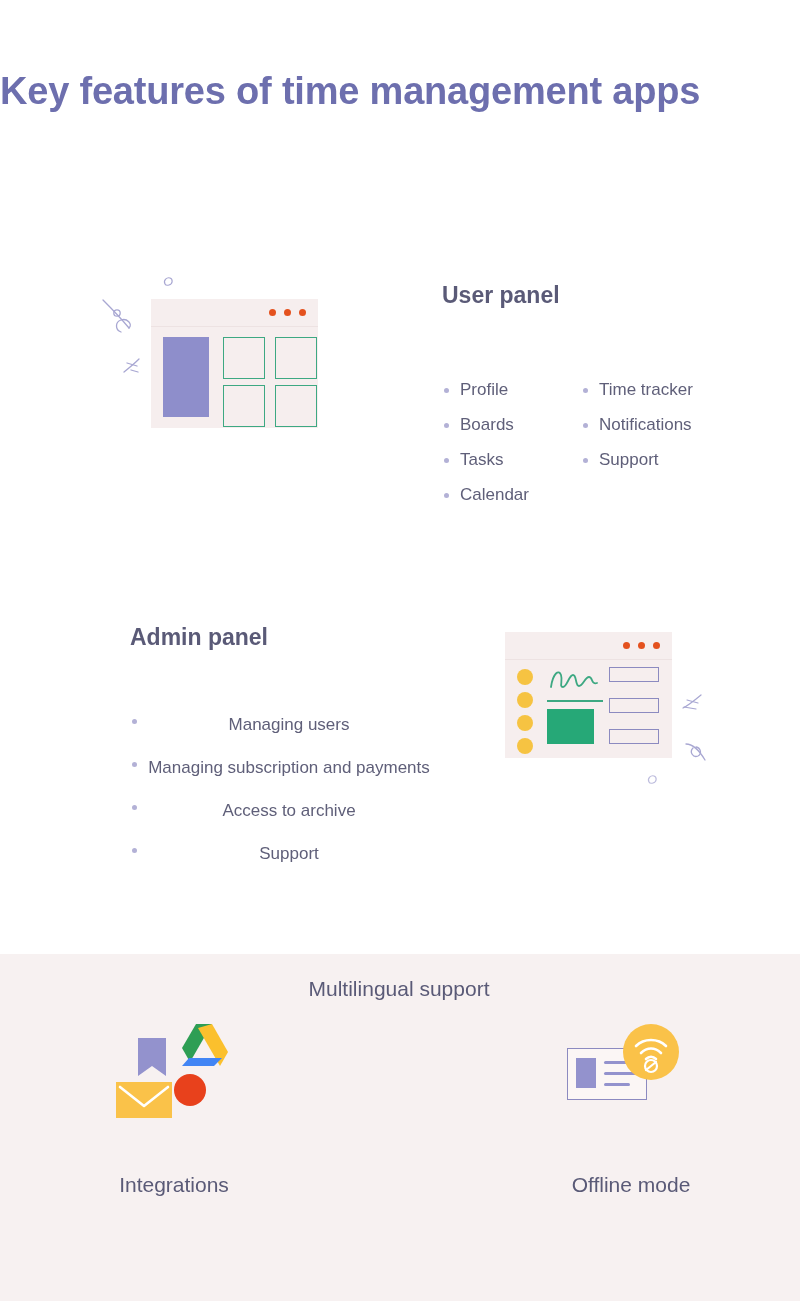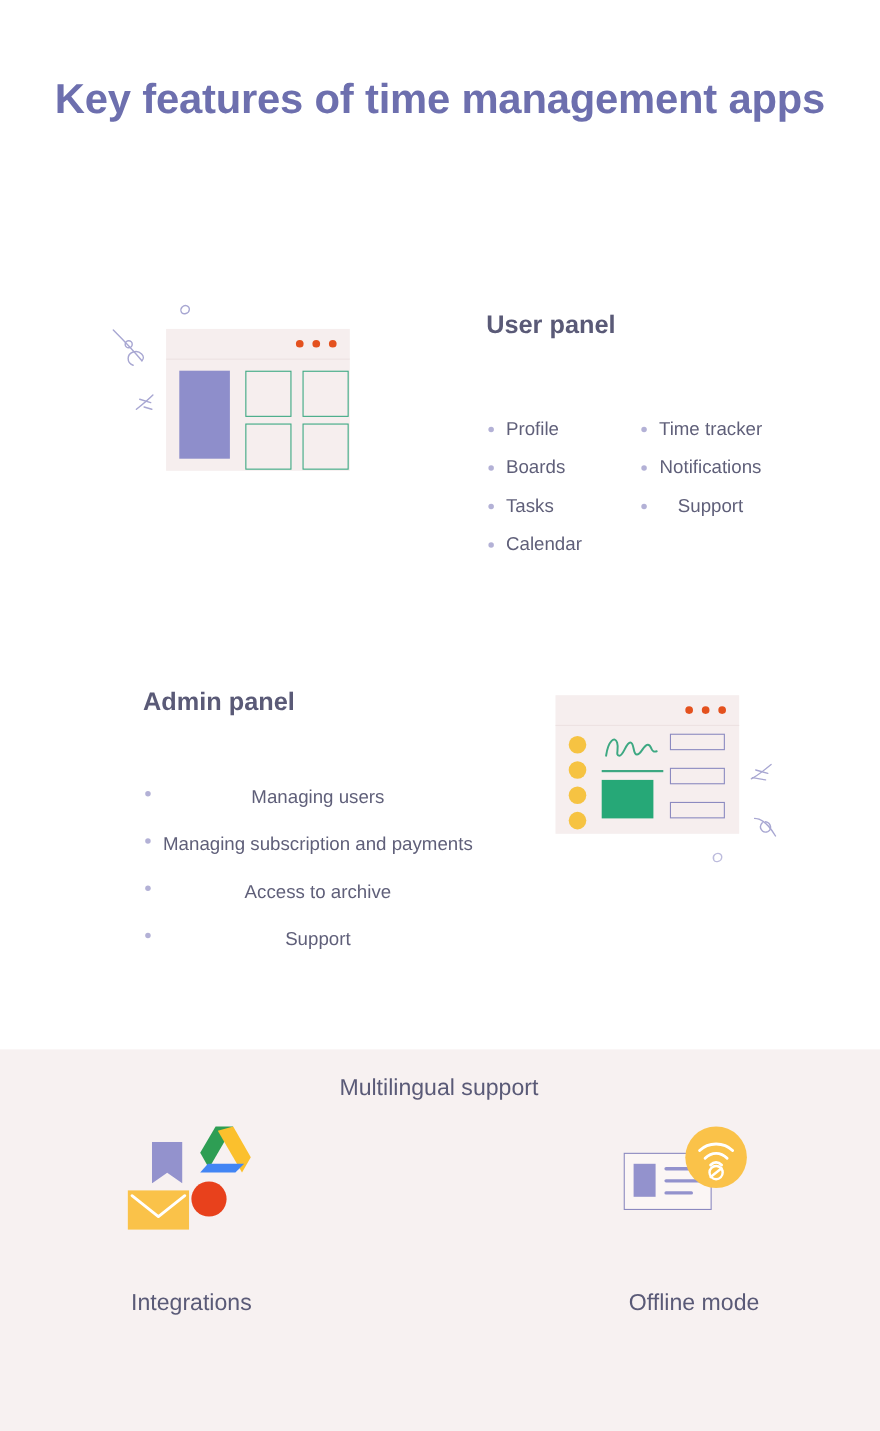--- a/index.html
+++ b/index.html
@@ -15,21 +15,21 @@
     height: 1301px;
     overflow: hidden;
     background: #ffffff;
   }
 
   
   .title {
     position: absolute;
     left: 0; top: 62px;
     width: 800px;
-    text-align: center;
+    text-align: left;
     font-size: 38px;
     line-height: 59px;
     font-weight: 700;
     color: #6d6fae;
     letter-spacing: -0.2px;
   }
 
   
   .sec-user-illo {
     position: absolute;
@@ -96,21 +96,21 @@
   }
   ul.bullets li::before {
     content: "";
     position: absolute;
     left: 2px; top: 16px;
     width: 5px; height: 5px;
     border-radius: 50%;
     background: #b3b1d6;
   }
   .col-user-1 { position: absolute; left: 442px; top: 372px; }
-  .col-user-2 { position: absolute; left: 581px; top: 372px; text-align: center; }
+  .col-user-2 { position: absolute; left: 581px; top: 372px; }
 
   .col-admin { position: absolute; left: 130px; top: 703px; width: 300px; text-align: center; }
   .col-admin li { white-space: normal; line-height: 27px; padding-top: 4px; padding-bottom: 4px; }
   .col-admin li::before { top: 15px; }
 
   
   .sec-admin-illo {
     position: absolute;
     left: 495px; top: 620px;
     width: 240px; height: 185px;

